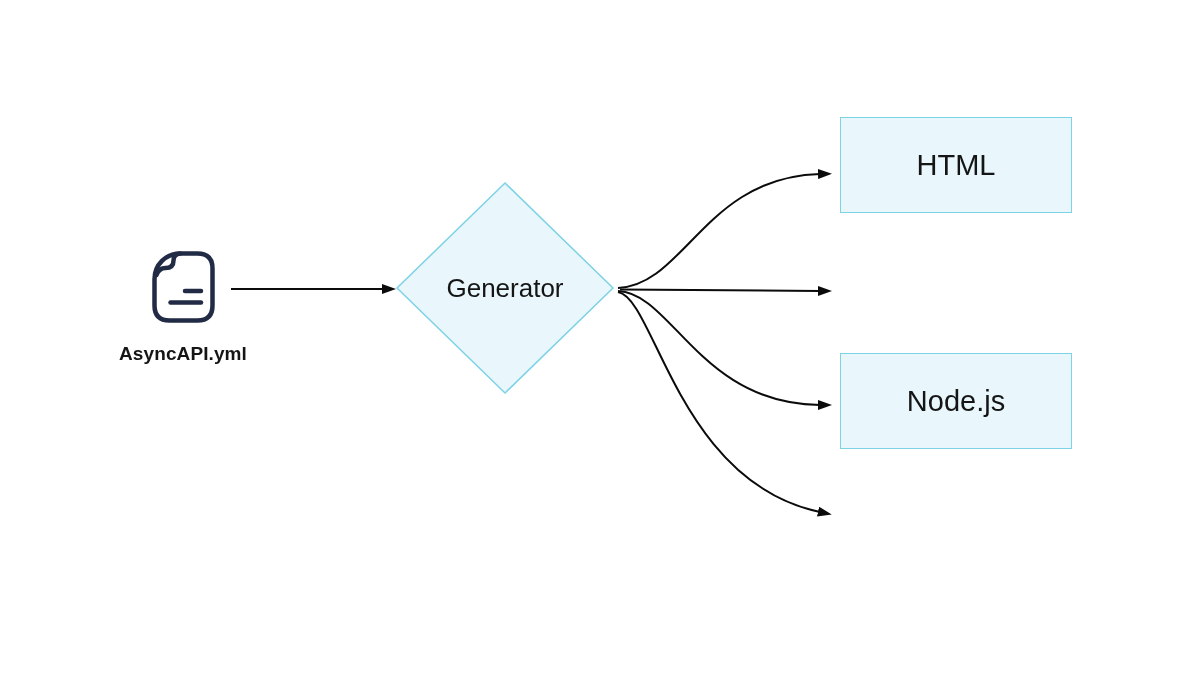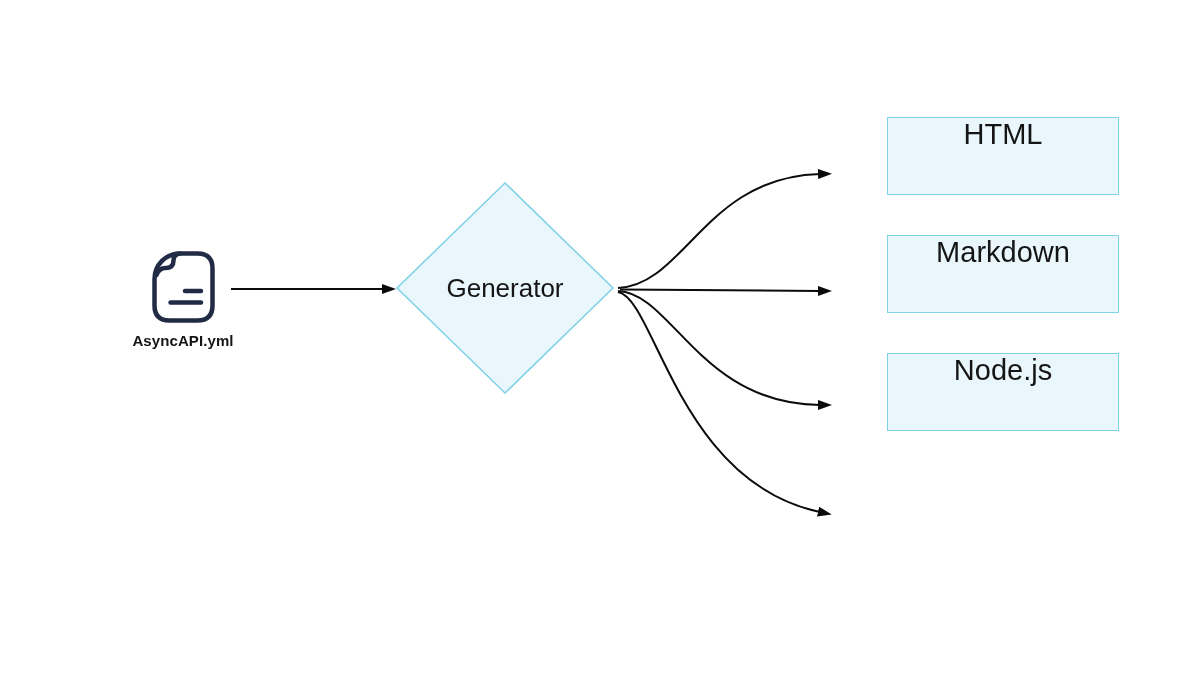--- a/index.html
+++ b/index.html
@@ -54,51 +54,50 @@
     height: 72px;
   }
   .file-icon-svg path {
     fill: none;
     stroke: var(--icon-stroke);
     stroke-width: 4.5;
     stroke-linecap: round;
     stroke-linejoin: round;
   }
   .source-label {
-    margin-top: 9px;
-    font-size: 15px;
+    margin-top: 20px;
+    font-size: 19px;
     font-weight: 600;
     color: var(--text);
     letter-spacing: 0.1px;
   }
   .generator-label {
     position: absolute;
     left: 397px;
     top: 183px;
     width: 216px;
     height: 210px;
     display: flex;
     align-items: center;
     justify-content: center;
     font-size: 26px;
     color: var(--text);
   }
   .output-box {
     position: absolute;
     left: 840px;
     width: 232px;
-    height: 78px;
+    height: 96px;
     box-sizing: border-box;
     background: var(--node-fill);
     border: 1.5px solid var(--node-border);
     display: flex;
-    align-items: flex-start;
+    align-items: center;
     justify-content: center;
     text-align: center;
-    margin-left: 47px;
   }
   .output-label {
     font-size: 29px;
     line-height: 1.12;
     color: var(--text);
     white-space: pre-line;
   }
   .box-html     { top: 117px; }
   .box-markdown { top: 235px; }
   .box-nodejs   { top: 353px; }
@@ -138,22 +137,19 @@
     </svg>
     <div class="source-label">AsyncAPI.yml</div>
   </div>
 
   <div class="generator-label">Generator</div>
 
   <div class="output-box box-html">
     <span class="output-label">HTML</span>
   </div>
 
-  <div class="output-box box-markdown">
-    <span class="output-label">Markdown</span>
-  </div>
 
   <div class="output-box box-nodejs">
     <span class="output-label">Node.js</span>
   </div>
 
 
 </div>
 
 </body></html>

